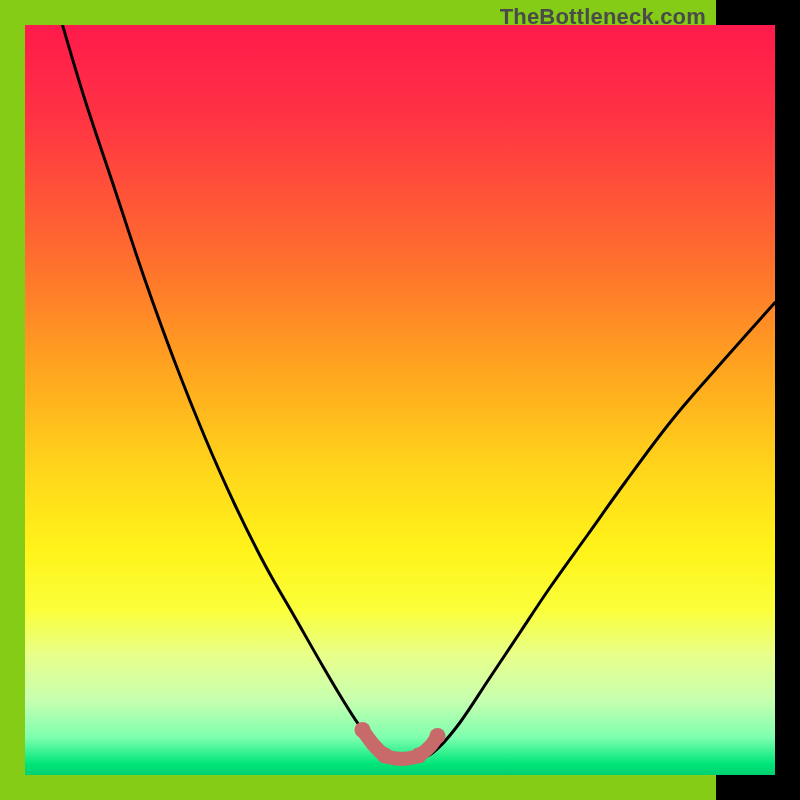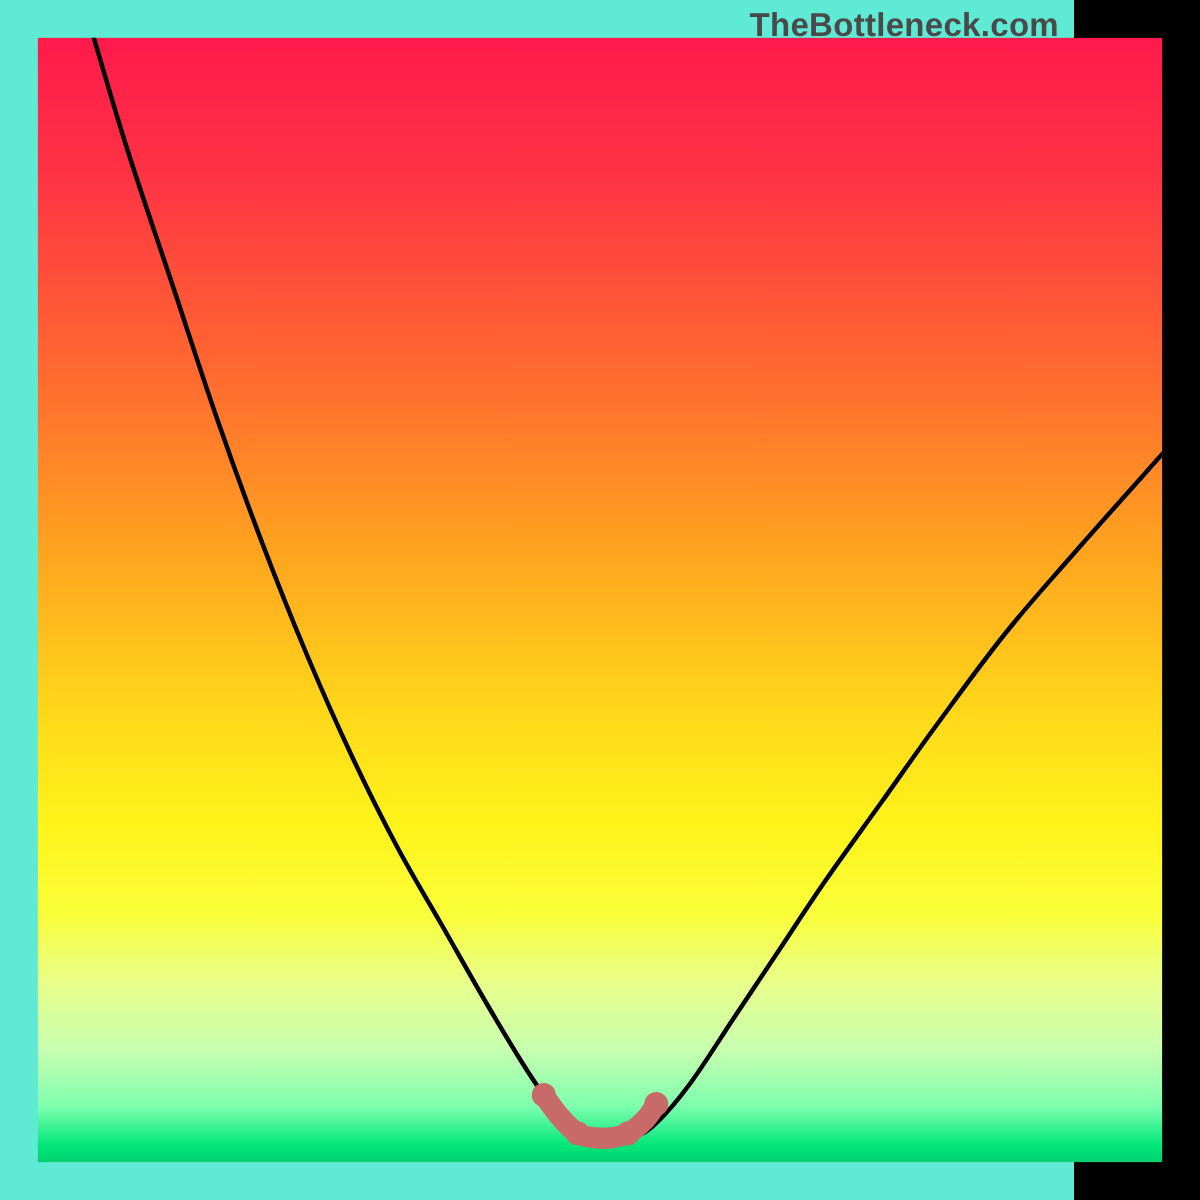--- a/index.html
+++ b/index.html
@@ -8,21 +8,21 @@
     width: 800px;
     height: 800px;
     background: #000;
     overflow: hidden;
     font-family: Arial, Helvetica, sans-serif;
   }
   .stage {
     position: relative;
     width: 716px;
     height: 800px;
-    background: #5eead4;
+    background: #84cc16;
   }
   .plot {
     position: absolute;
     left: 25px;
     top: 25px;
     width: 750px;
     height: 750px;
     overflow: hidden;
   }
   .watermark {

